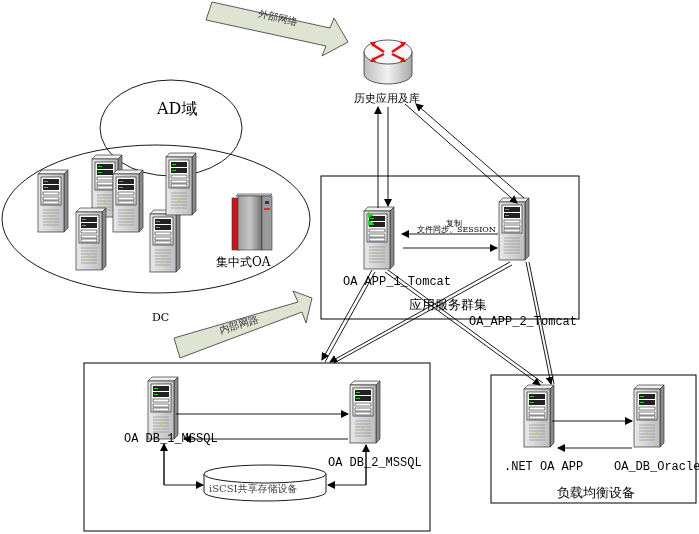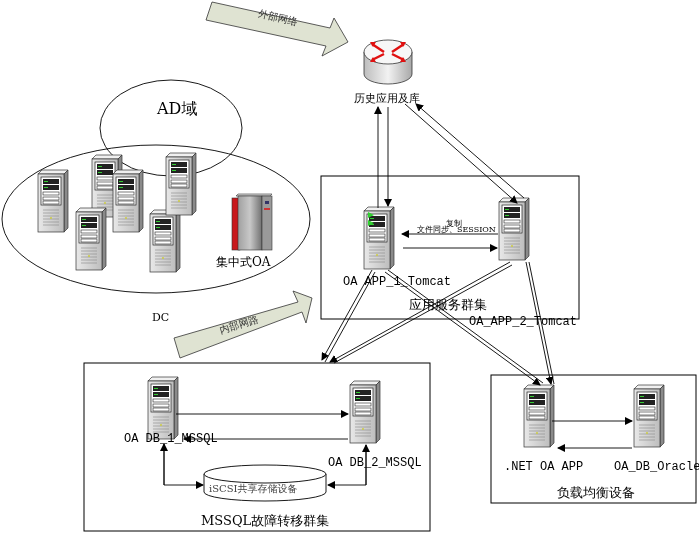--- a/index.html
+++ b/index.html
@@ -180,18 +180,17 @@
 
 <div class="lbl cn" style="left:417px;top:224px;font-size:8px;">文件同步、SESSION</div>
 <div class="lbl cn" style="left:446px;top:218px;font-size:8px;">复制</div>
 <div class="lbl" style="left:343px;top:275px;">OA APP_1_Tomcat</div>
 <div class="lbl" style="left:469px;top:275px;margin-top:40px;">OA_APP_2_Tomcat</div>
 <div class="lbl cn title" style="left:409px;top:296px;">应用服务群集</div>
 
 <div class="lbl" style="left:124px;top:432px;">OA DB_1_MSSQL</div>
 <div class="lbl" style="left:328px;top:456px;">OA DB_2_MSSQL</div>
 <div class="lbl cn" style="left:209px;top:482px;font-size:10px;color:#444;">iSCSI共享存储设备</div>
-<div class="lbl cn title" style="left:201px;top:512px;">MSSQL故障转移群集</div>
 
 <div class="lbl" style="left:504px;top:460px;text-align:center;">.NET OA APP</div>
 <div class="lbl" style="left:614px;top:460px;">OA_DB_Oracle</div>
 <div class="lbl cn title" style="left:557px;top:484px;">负载均衡设备</div>
 </div>
 
 </body></html>

